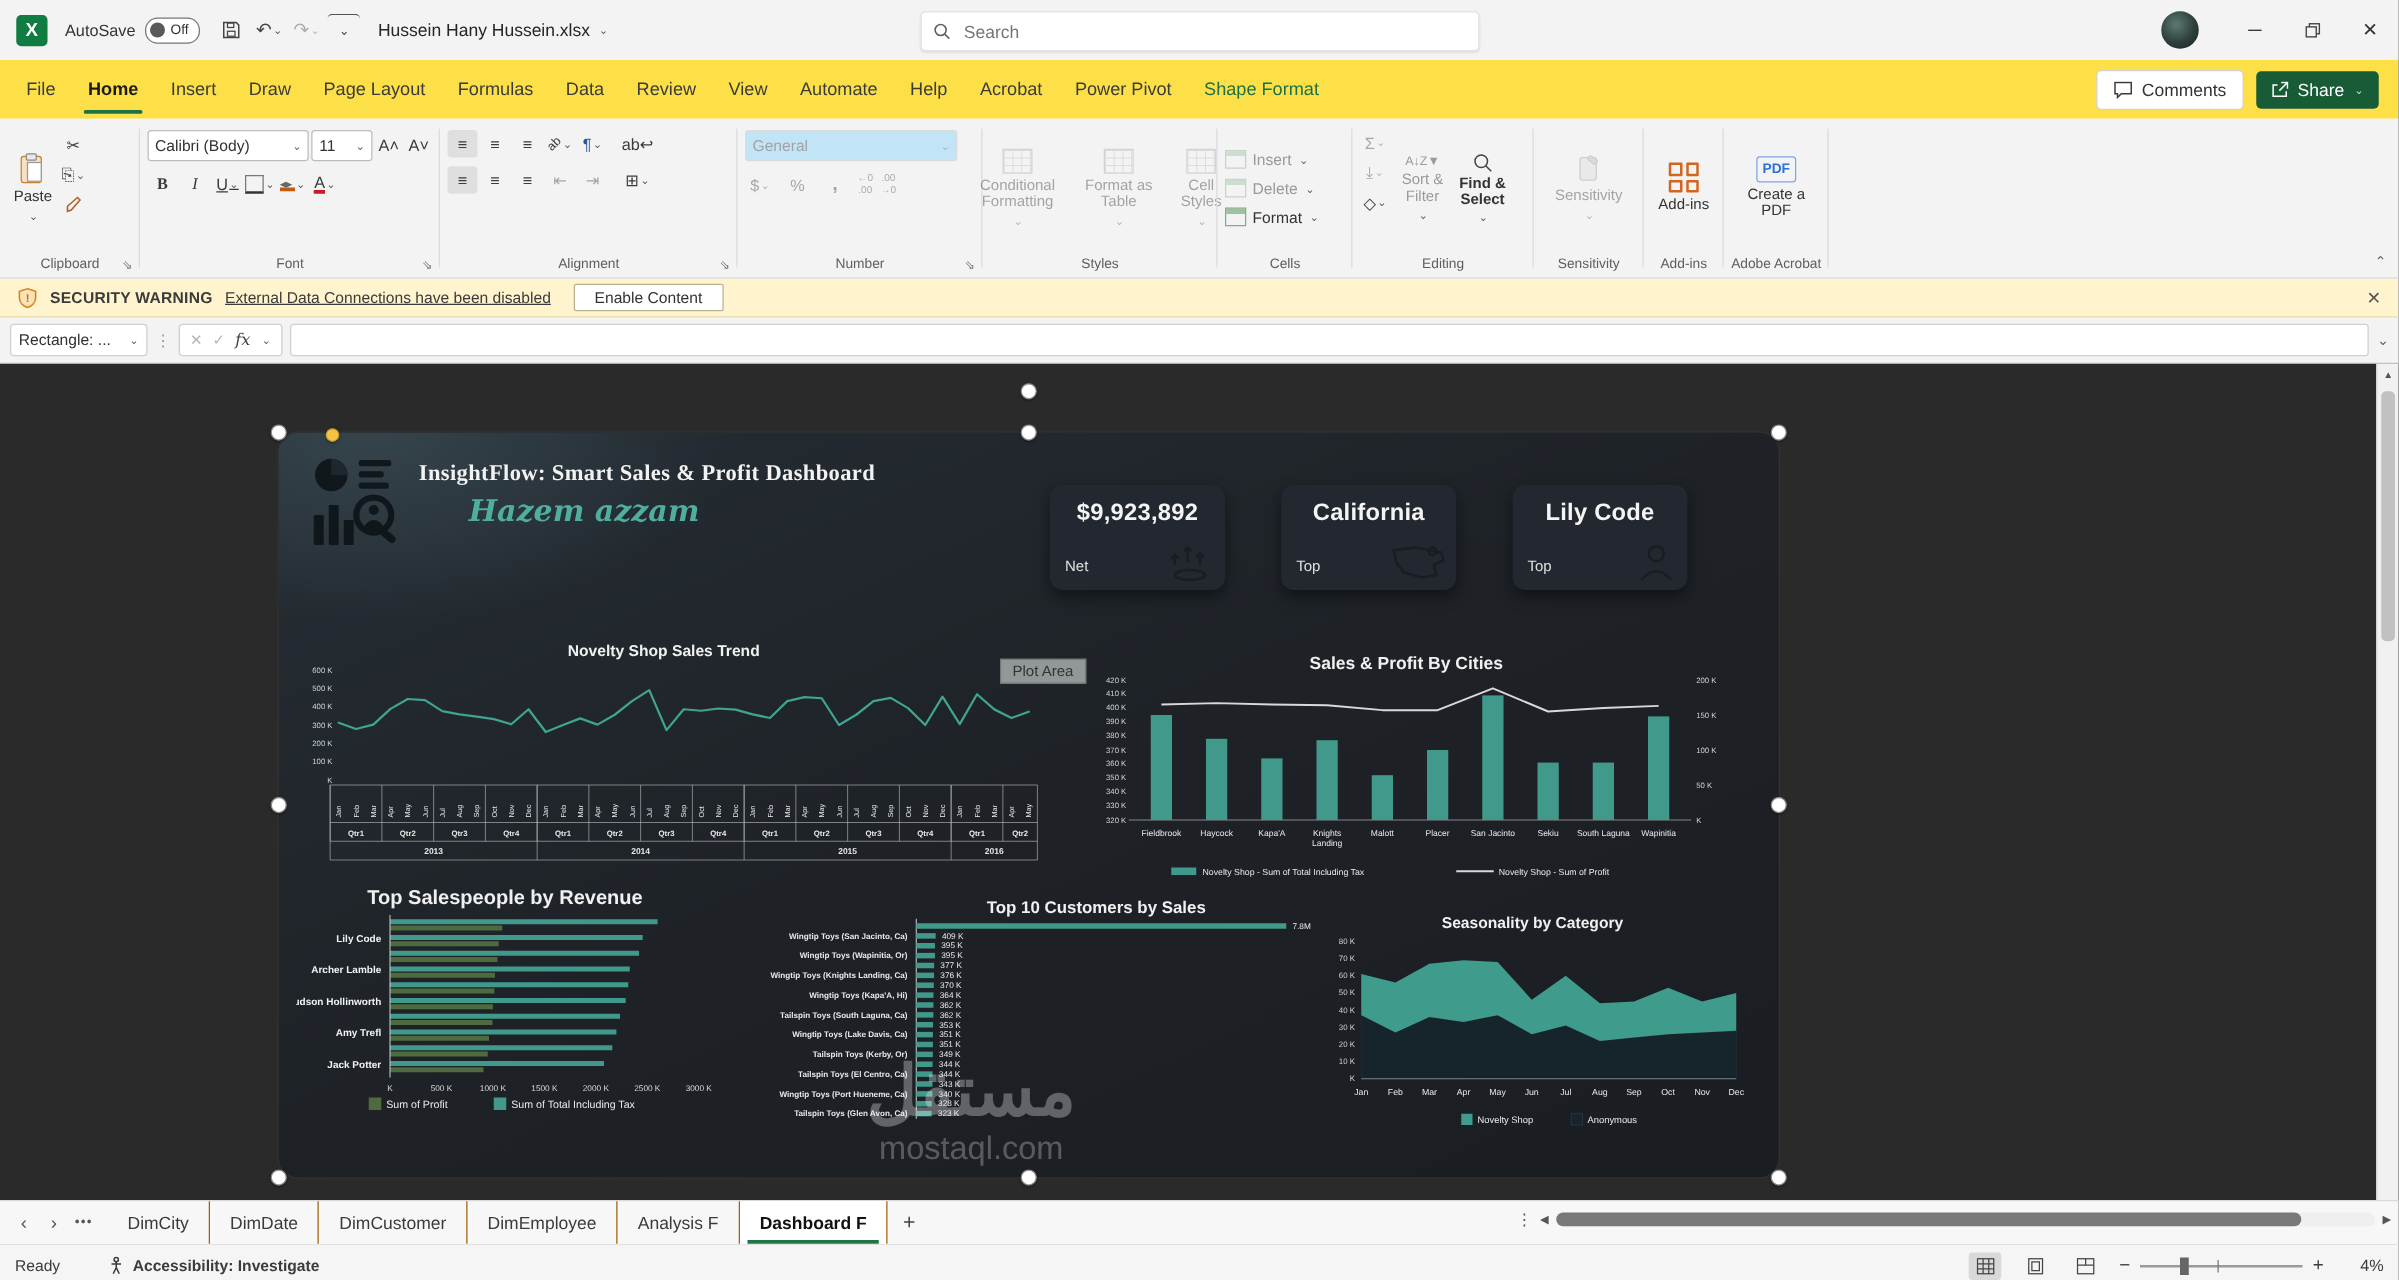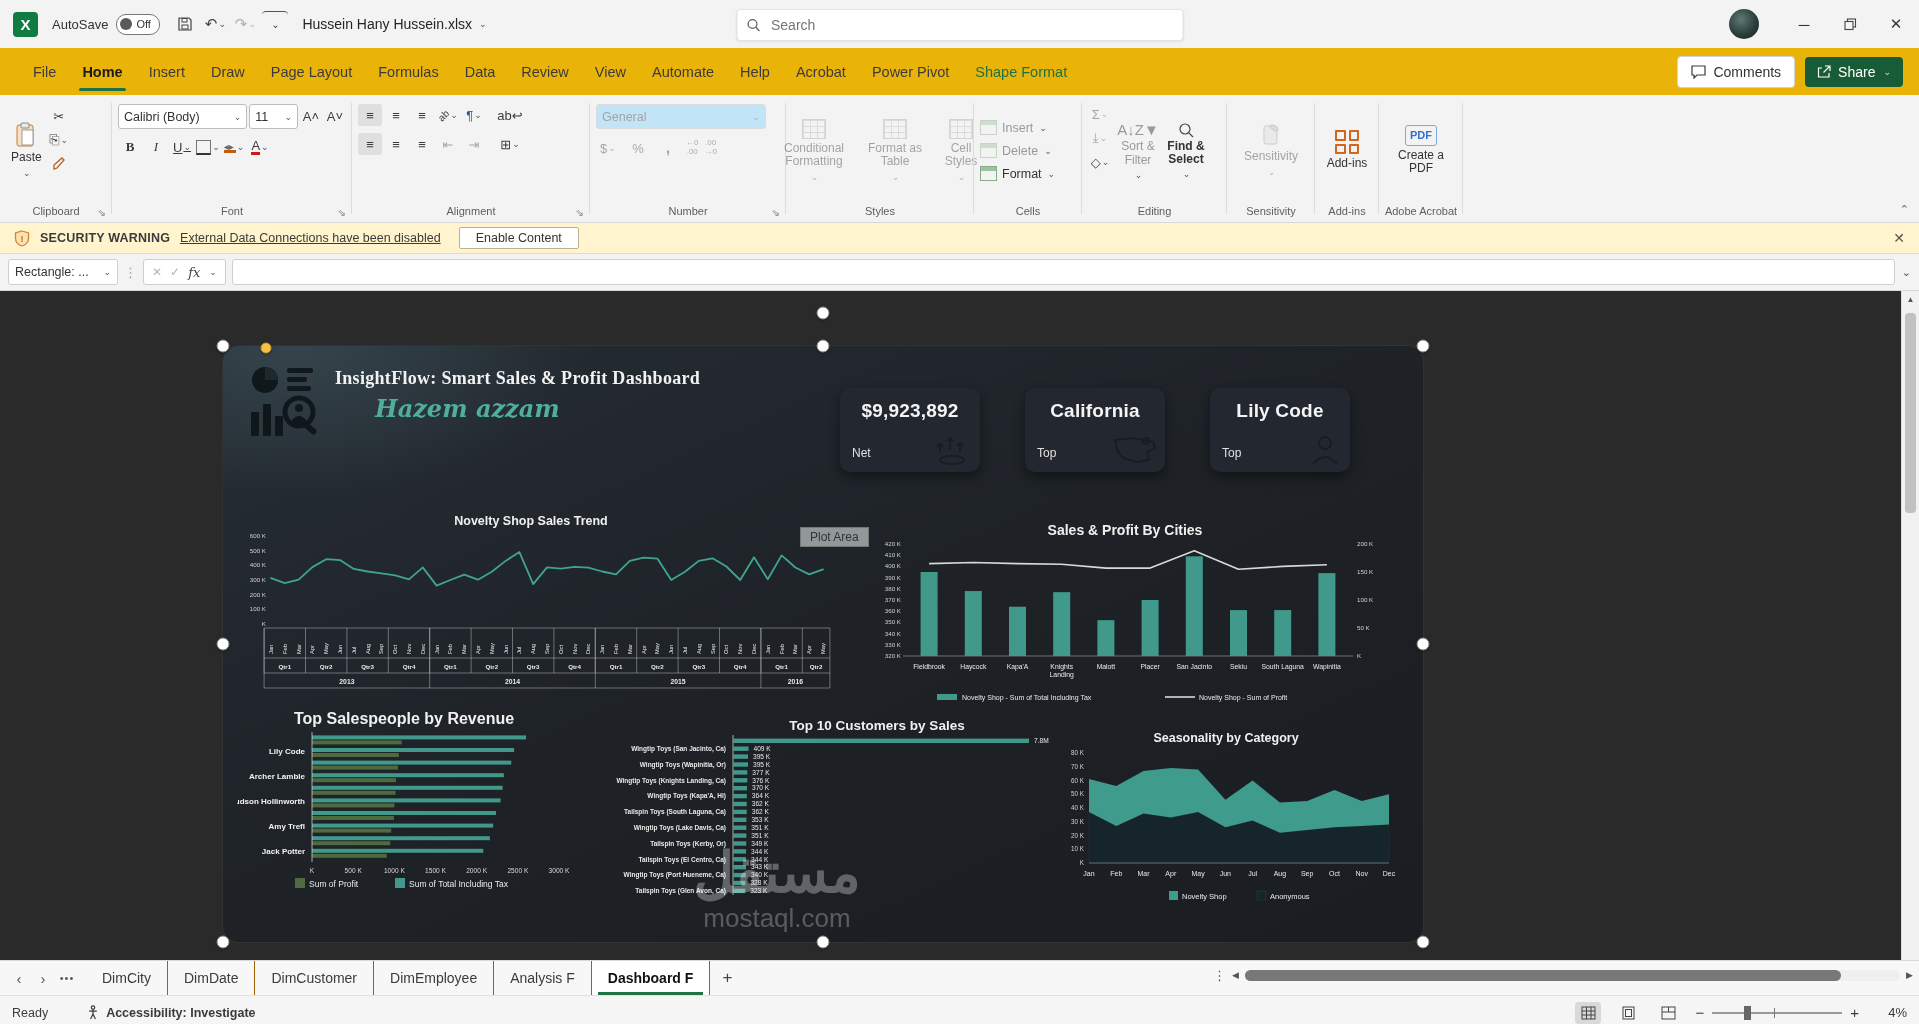--- a/index.html
+++ b/index.html
@@ -14,21 +14,21 @@
   .qbtn{width:26px;height:26px;display:flex;align-items:center;justify-content:center;font-size:15px;color:#444;border-radius:4px;}
   .qbtn.dim{opacity:.4;}
   .dd{font-size:9px;color:#555;margin-left:1px;}
   .fname{margin-left:14px;font-size:14px;color:#252525;display:flex;align-items:center;gap:6px;white-space:nowrap;}
   .search{position:absolute;left:50%;top:9px;transform:translateX(-50%);width:445px;height:30px;background:#fff;border:1px solid #e3e3e3;border-radius:4px;box-shadow:0 1px 2px rgba(0,0,0,.08);display:flex;align-items:center;}
   .search input{border:0;outline:0;font-size:14px;color:#444;background:transparent;width:380px;font-family:"Liberation Sans",sans-serif;}
   .tb-right{margin-left:auto;display:flex;align-items:center;height:100%;}
   .avatar{width:30px;height:30px;border-radius:50%;background:radial-gradient(circle at 40% 35%,#5d7a72 0%,#2d3f3c 55%,#17211f 100%);margin-right:22px;}
   .winbtn{width:46px;height:48px;display:flex;align-items:center;justify-content:center;color:#333;font-size:15px;}
   
-  .tabsrow{height:47px;display:flex;align-items:stretch;background:#eab308;padding-left:20px;position:relative;}
+  .tabsrow{height:47px;display:flex;align-items:stretch;background:#fde047;padding-left:8px;position:relative;}
   .rtab{padding:0 13px;display:flex;align-items:center;font-size:14.5px;color:#3b3b3b;position:relative;white-space:nowrap;}
   .rtab.active{font-weight:bold;color:#1a1a1a;}
   .rtab.active::after{content:"";position:absolute;left:10px;right:10px;bottom:4px;height:3px;background:#1e7145;border-radius:2px;}
   .rtab.ctx{color:#1e7145;}
   .tabs-right{margin-left:auto;display:flex;align-items:center;gap:10px;padding-right:16px;}
   .comments-btn{display:flex;align-items:center;gap:7px;border:1px solid #d1d1d1;background:#fff;border-radius:4px;height:30px;padding:0 13px;font-size:14px;color:#333;}
   .share-btn{display:flex;align-items:center;gap:7px;background:#185c37;border-radius:4px;height:30px;padding:0 12px;font-size:14px;color:#fff;}
   
   .ribbon{height:127px;background:#f3f3f3;display:flex;border-bottom:1px solid #d8d8d8;position:relative;}
   .grp{display:flex;flex-direction:column;position:relative;padding-top:6px;}
@@ -369,21 +369,21 @@
     </div>
 
     <div class="grp" style="width:145px;">
       <div class="grp-body" style="gap:4px;">
         <div style="display:flex;flex-direction:column;gap:2px;padding-top:2px;">
           <span class="mini dim">Σ<span class="dd">⌄</span></span>
           <span class="mini dim">⤓<span class="dd">⌄</span></span>
           <span class="mini">◇<span class="dd">⌄</span></span>
         </div>
         <div class="twoline" style="justify-content:center;">
-          <span style="font-size:15px;color:#9a9a9a;">A↓Z▼</span>
+          <span style="font-size:10px;color:#9a9a9a;">A↓Z▼</span>
           <span style="width:44px;">Sort &amp; Filter</span>
             <span class="dd">⌄</span>
         </div>
         <div class="twoline on" style="justify-content:center;">
           <span>
               <svg width="16" height="16" viewBox="0 0 16 16">
                 <circle cx="7" cy="7" r="5" fill="none" stroke="#444" stroke-width="1.2"></circle>
                 <line x1="10.6" y1="10.6" x2="15" y2="15" stroke="#444" stroke-width="1.2"></line>
               </svg>
             </span>

